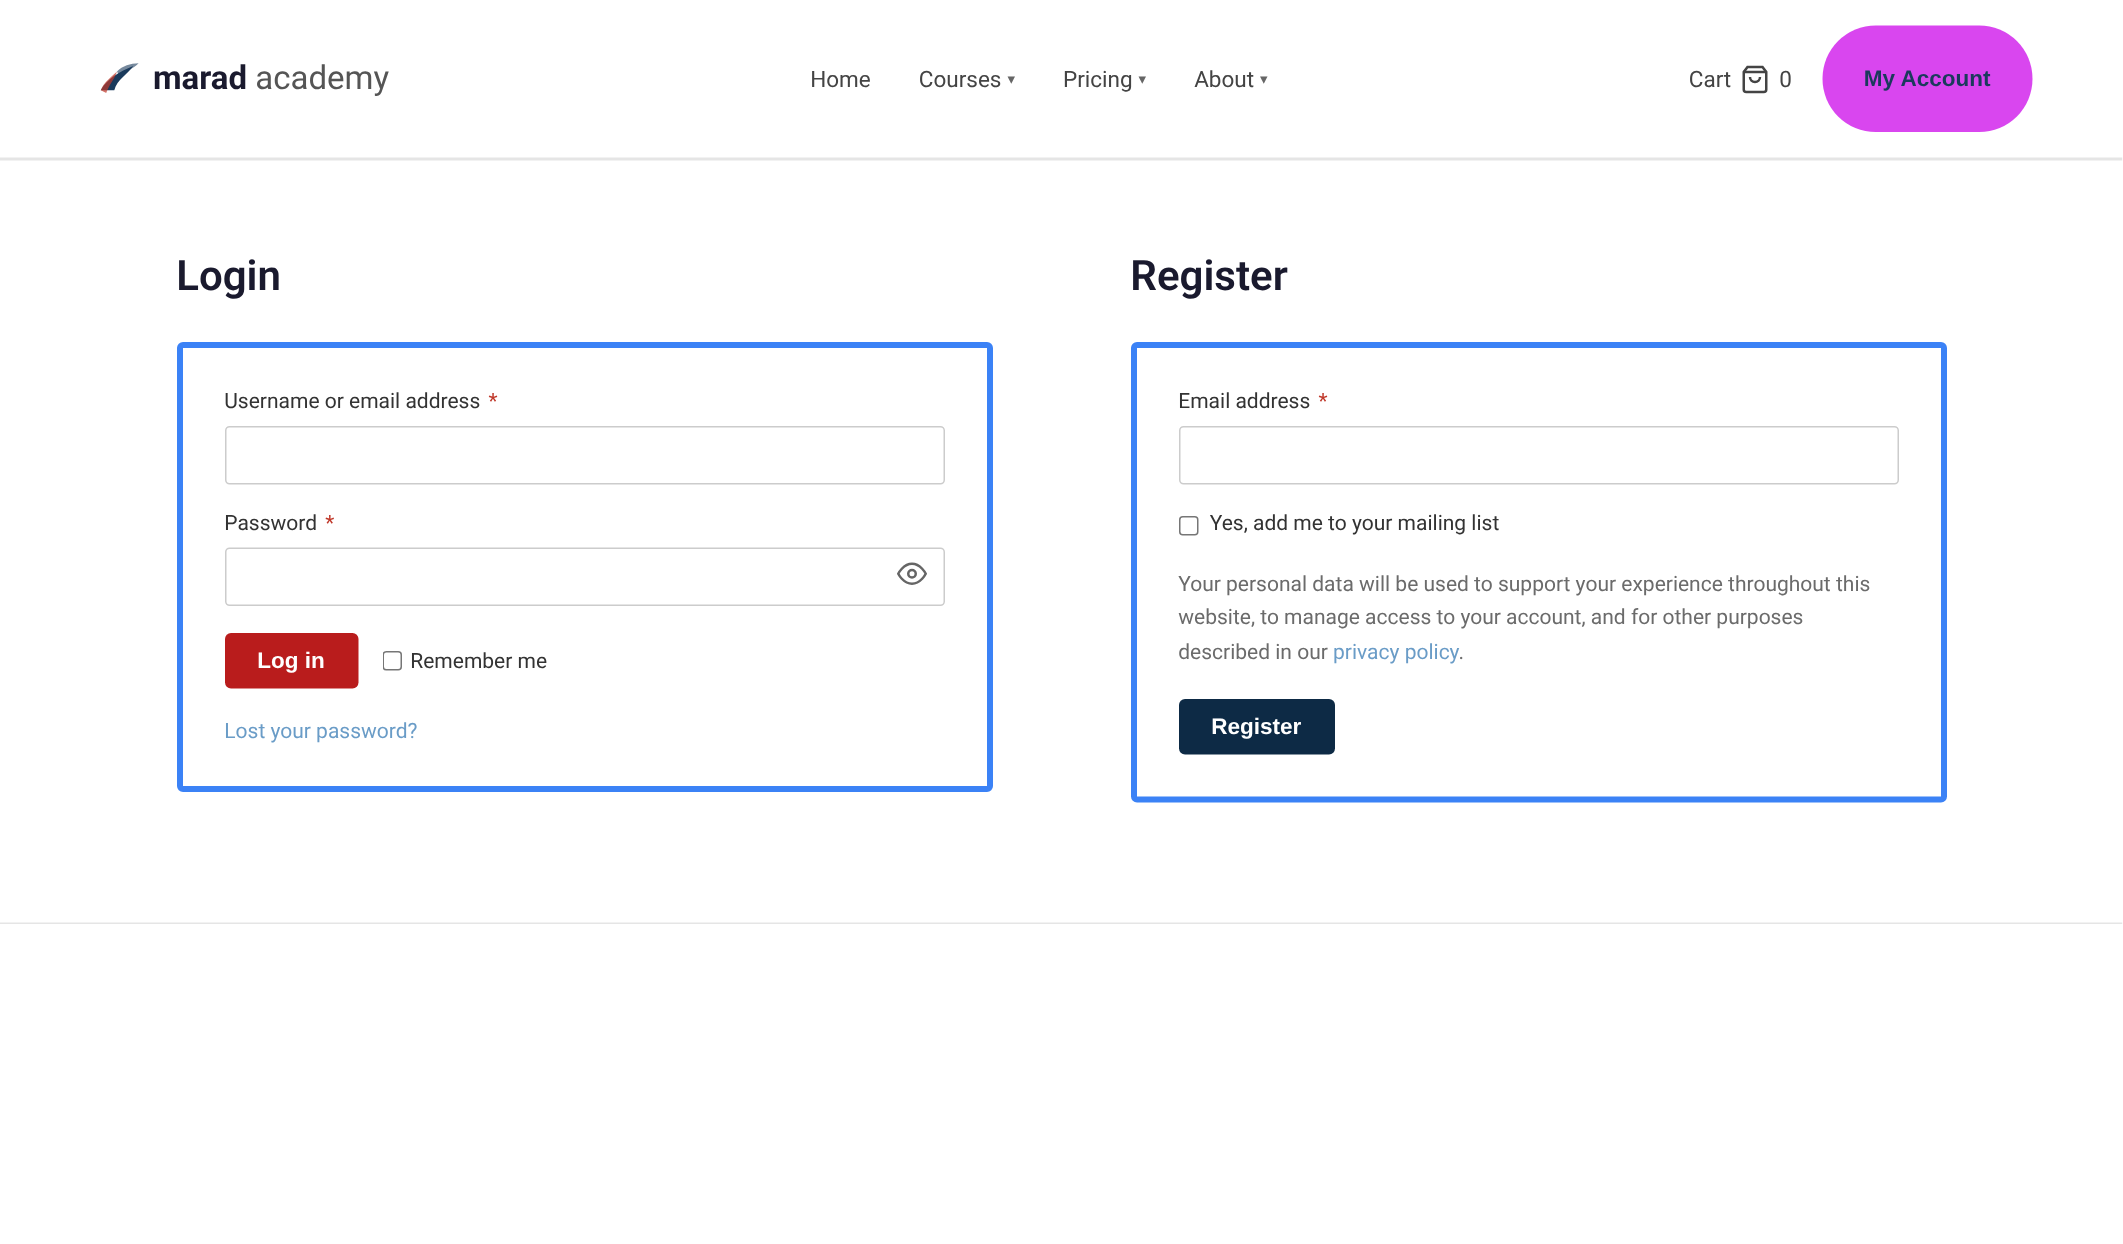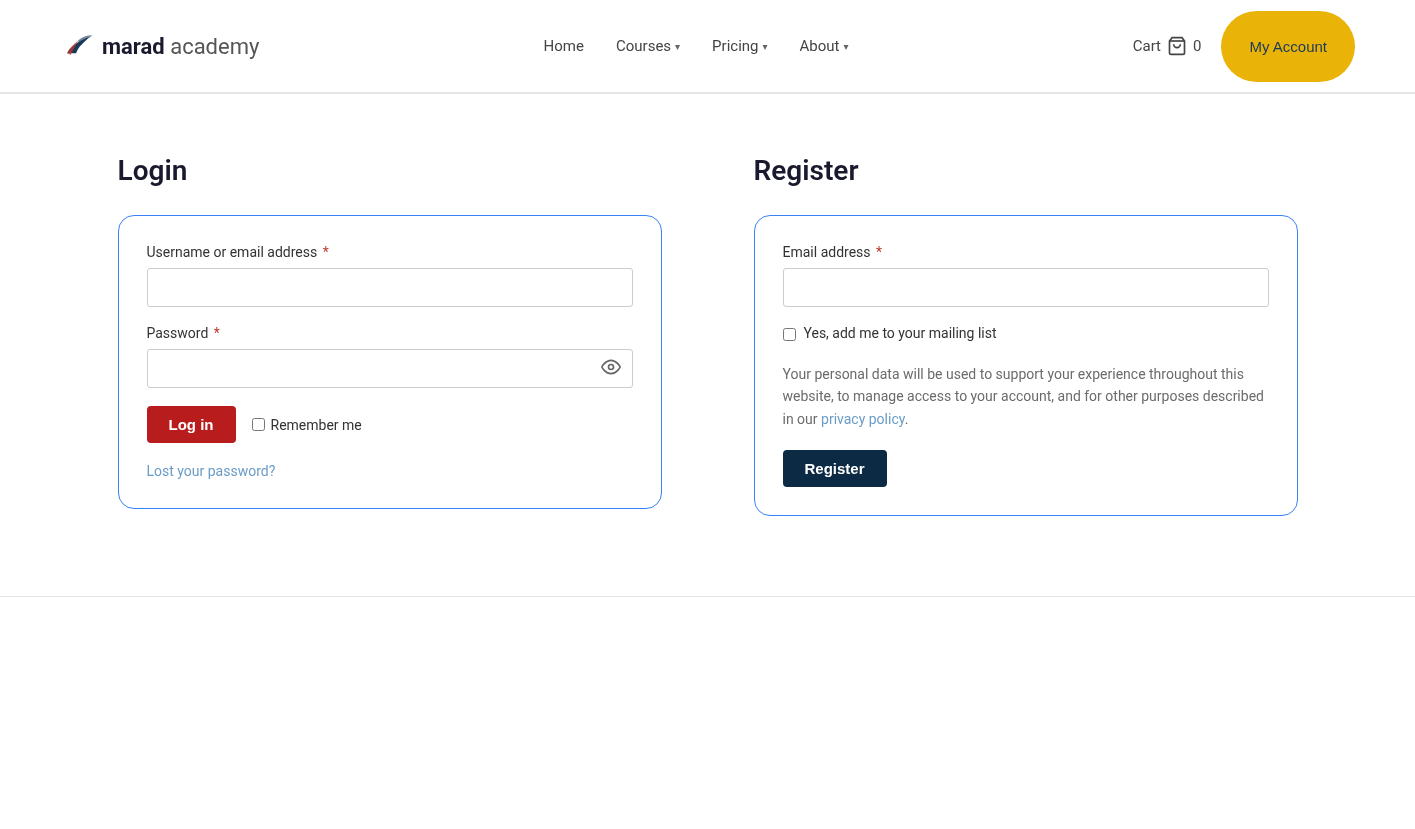--- a/index.html
+++ b/index.html
@@ -4,21 +4,21 @@
   <style>
     * { box-sizing: border-box; margin: 0; padding: 0; }
     body { font-family: -apple-system, BlinkMacSystemFont, 'Segoe UI', Roboto, sans-serif; background: #fff; color: #333; }
 
     
     header {
       display: flex;
       align-items: center;
       justify-content: space-between;
       padding: 0 60px;
-      height: 93px;
+      height: 106px;
       border-bottom: 1px solid #e5e5e5;
     }
 
     .logo-area {
       display: flex;
       align-items: center;
       gap: 0;
     }
 
     .logo-bird {
@@ -69,27 +69,27 @@
     .cart-link {
       display: flex;
       align-items: center;
       gap: 6px;
       font-size: 15px;
       color: #444;
       cursor: pointer;
     }
 
     .my-account-btn {
-      background: #eab308;
+      background: #d946ef;
       color: #1a3a5c;
       border: none;
       border-radius: 50px;
       padding: 27px 28px;
       font-size: 15px;
-      font-weight: 400;
+      font-weight: 700;
       cursor: pointer;
     }
 
     
     .page-divider {
       border: none;
       border-top: 1px solid #e5e5e5;
       margin: 0;
     }
 
@@ -107,22 +107,22 @@
     }
 
     .section-title {
       font-size: 28px;
       font-weight: 600;
       color: #1a1a2e;
       margin-bottom: 28px;
     }
 
     .form-card {
-      border: 1px solid #3b82f6;
-      border-radius: 16px;
+      border: 4px solid #3b82f6;
+      border-radius: 4px;
       padding: 28px;
     }
 
     .field-label {
       font-size: 14px;
       color: #333;
       margin-bottom: 8px;
       display: block;
     }
 

